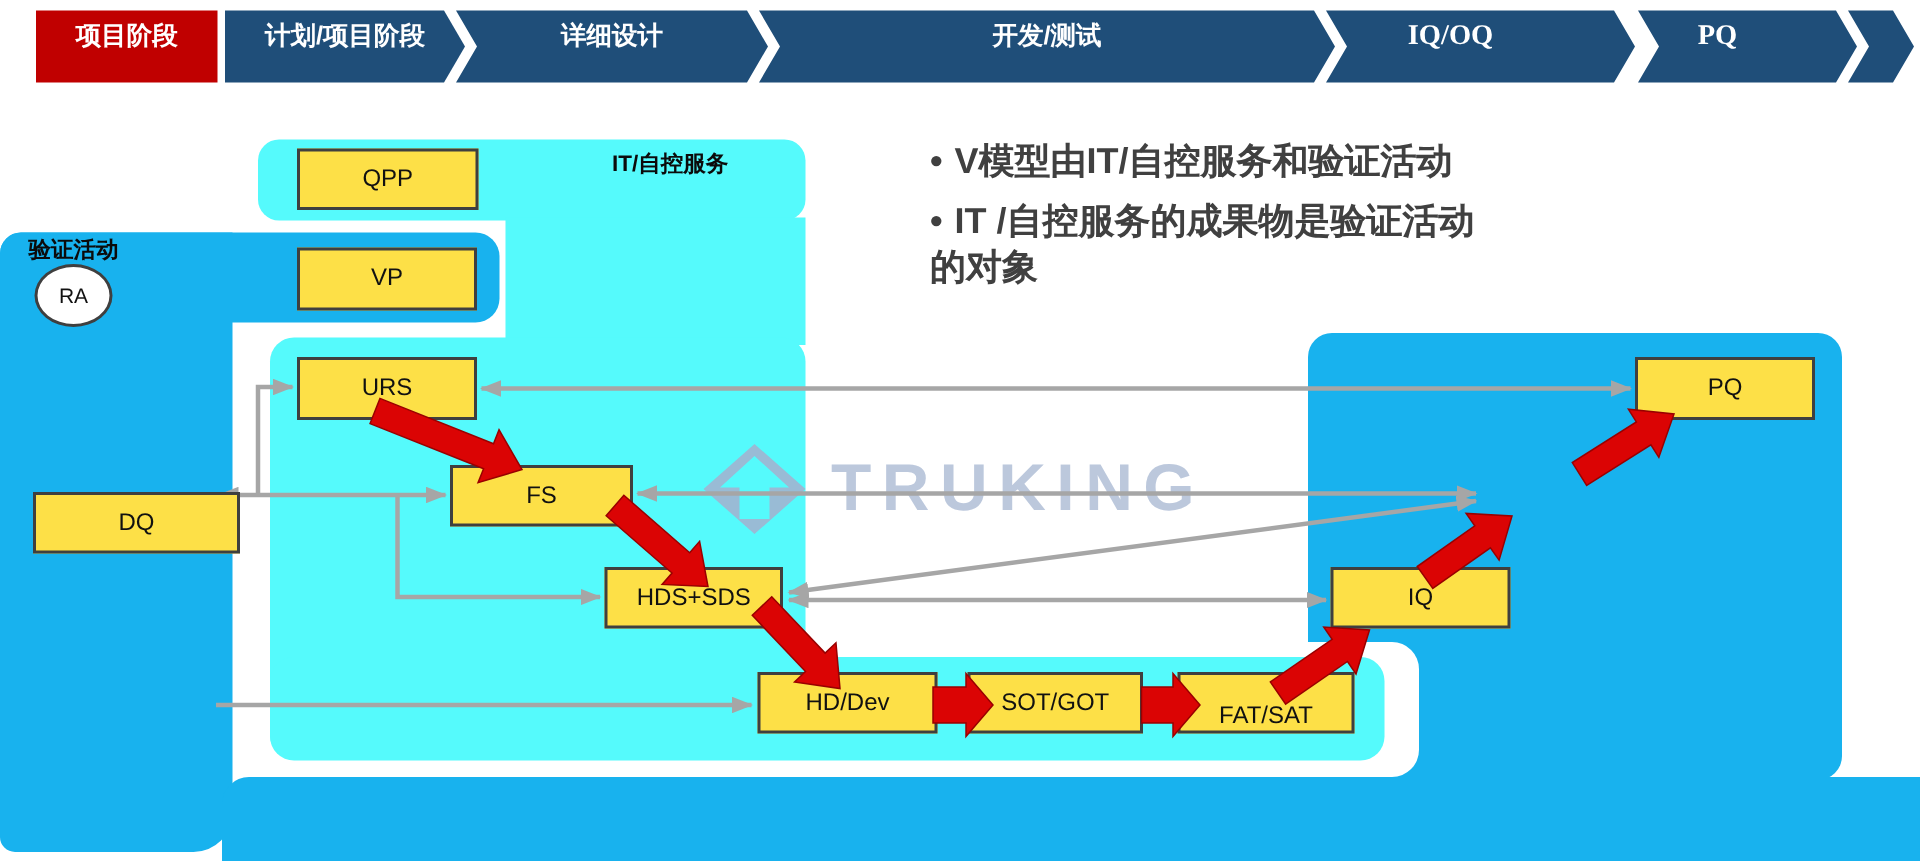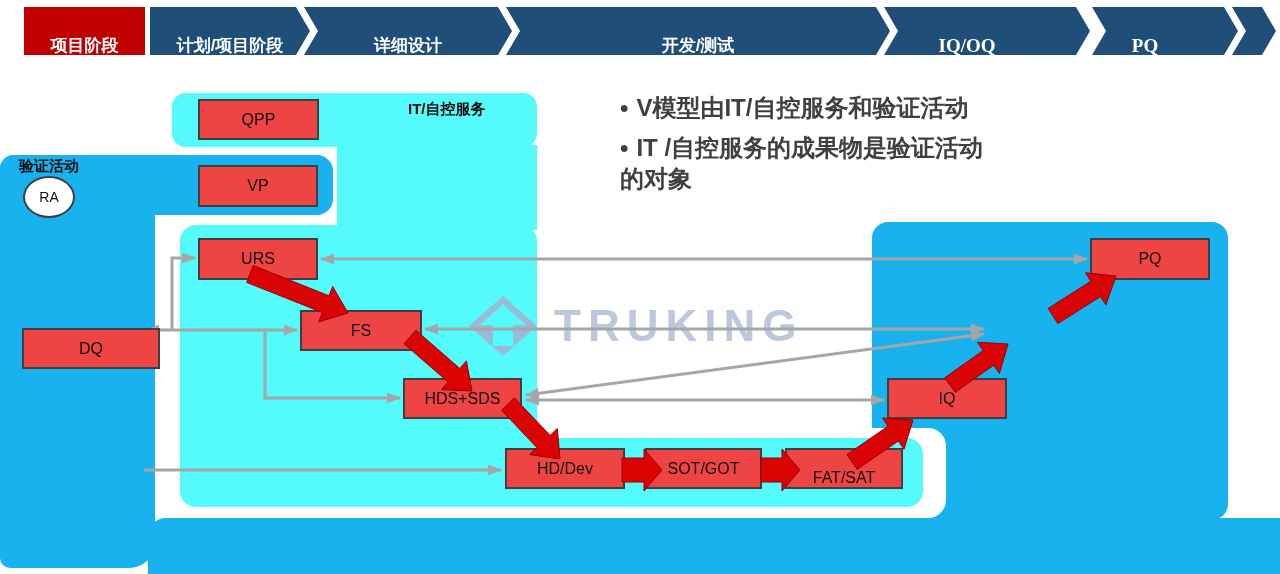--- a/index.html
+++ b/index.html
@@ -1,34 +1,34 @@
 <!DOCTYPE html>
 <html><head>
 <meta charset="utf-8">
 <style>
   html,body{margin:0;padding:0;background:#ffffff;}
   .stage{position:relative;width:1280px;height:574px;overflow:hidden;background:#fff;
          font-family:"Liberation Sans","DejaVu Sans",sans-serif;}
   .abs{position:absolute;}
   
   .hdr-svg{left:0;top:0;z-index:8;}
-  .phase-label{z-index:9;top:22px;height:48px;line-height:48px;text-align:center;
+  .phase-label{z-index:9;top:0;height:48px;line-height:48px;text-align:center;
                color:#fff;font-weight:700;font-size:17px;white-space:nowrap;}
   .phase-serif{font-family:"Liberation Serif","DejaVu Serif",serif;font-size:19px;}
   
   .blue{background:#18B2EE;}
   .cyan{background:#55FAFC;}
   .shape{z-index:1;}
   .backdrop{z-index:2;background:#fff;}
   .cyan-shape{z-index:3;}
   
   .watermark{z-index:4;display:flex;align-items:center;opacity:0.92;}
   .wm-text{font-weight:700;font-size:44px;letter-spacing:7px;color:#b7c4da;margin-left:14px;}
   
-  .node{z-index:6;background:#ef4444;border:2px solid #3f3f3f;box-sizing:border-box;
+  .node{z-index:6;background:#fde047;border:2px solid #3f3f3f;box-sizing:border-box;
         display:flex;align-items:center;justify-content:center;
         font-size:16px;color:#111;}
   .ra{z-index:6;background:#fff;border:2px solid #3f3f3f;border-radius:50%;box-sizing:border-box;
       display:flex;align-items:center;justify-content:center;font-size:14px;color:#111;}
   .region-label{z-index:6;font-weight:700;font-size:15px;color:#0b0b0b;white-space:nowrap;}
   
   .bullets{z-index:6;left:620px;top:92px;width:440px;color:#404040;
            font-weight:700;font-size:24px;line-height:31px;}
   .bullet-item{margin-bottom:9px;}
   .bullet-glyph{margin-right:8px;}

